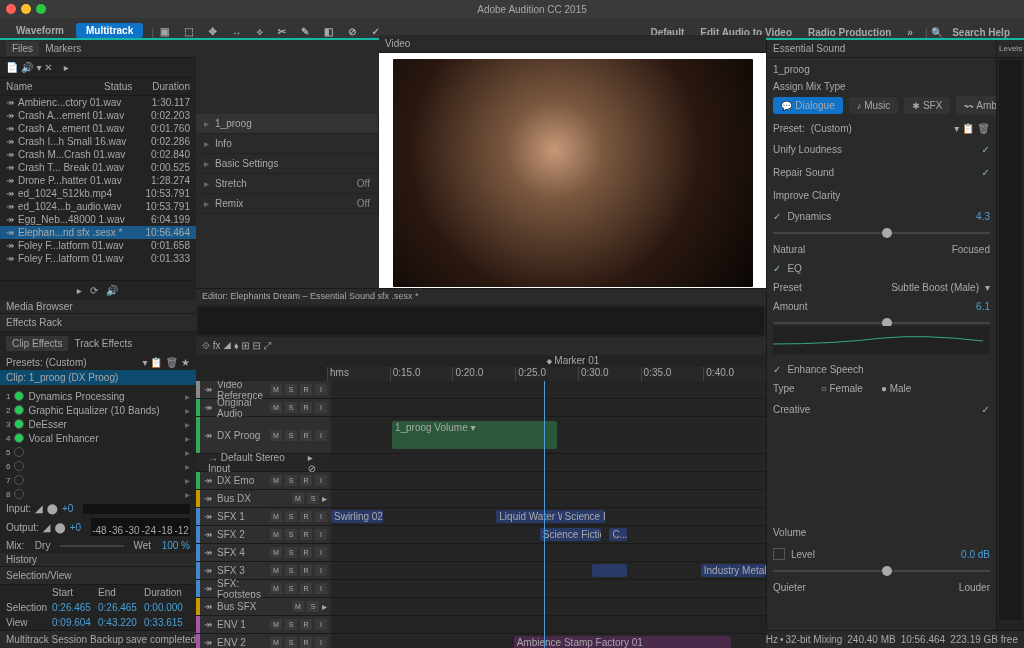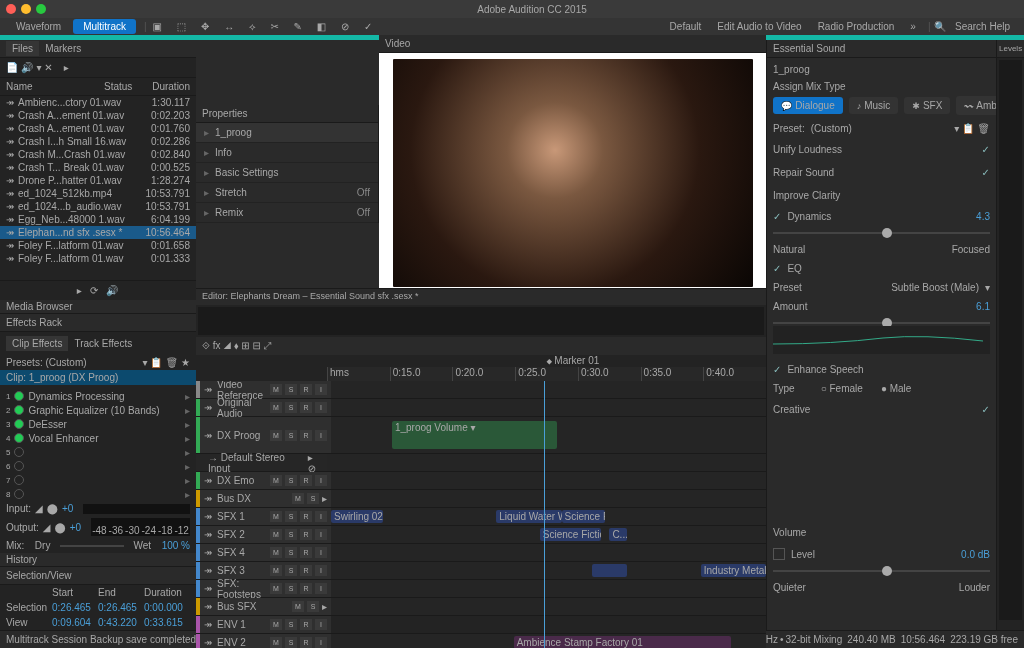--- a/index.html
+++ b/index.html
@@ -1,21 +1,21 @@
 <!DOCTYPE html>
 <html><head>
 <meta charset="utf-8">
 <style>
 *{margin:0;padding:0;box-sizing:border-box;font-family:"Lucida Grande",Arial,sans-serif;font-size:10px;color:#a8a8a8;}
 body{background:#2a2a2a;width:1024px;height:648px;overflow:hidden;}
 .row{display:flex;align-items:center;}
 .titlebar{height:18px;background:#3a3a3a;display:flex;align-items:center;padding:0 6px;}
 .traffic{display:flex;gap:5px;}
 .dot{width:10px;height:10px;border-radius:50%;}
-.toolbar{height:22px;background:#343434;display:flex;align-items:center;padding:0 6px;border-bottom:5px solid #14b8a6;}
+.toolbar{height:22px;background:#343434;display:flex;align-items:flex-end;padding:0 6px;border-bottom:2px solid #14b8a6;font-weight:bold;}
 .tab{padding:2px 10px;margin-right:2px;border-radius:3px;}
 .tab.active{background:#1073c8;color:#fff;}
 .spacer{flex:1;}
 .tb-link{padding:0 8px;cursor:pointer;}
 .main{display:flex;height:590px;}
 .left{width:196px;display:flex;flex-direction:column;background:#232323;}
 .center{flex:1;display:flex;flex-direction:column;}
 .right{width:230px;background:#2a2a2a;border-left:1px solid #1a1a1a;}
 .levels{width:28px;background:#232323;border-left:1px solid #1a1a1a;}
 .panel-hdr{height:18px;background:#2a2a2a;display:flex;align-items:center;padding:0 6px;border-bottom:1px solid #1a1a1a;}
@@ -290,23 +290,20 @@
         <div>View</div>
         <div style="color:#4a9fd8">0:09.604</div>
         <div style="color:#4a9fd8">0:43.220</div>
         <div style="color:#4a9fd8">0:33.615</div>
       </div>
   </div>
 
   <div class="center">
     <div class="row" style="height:248px;">
       <div class="props">
-        <div class="panel-hdr">
-            <span>Properties</span>
-          </div>
         <div class="prow" style="background:#333">
             <span class="chev">▸</span>
             <span>1_proog</span>
           </div>
         <div id="prows">
             <div class="prow">
               <span class="chev">▸</span>
               <span>Info</span>
             </div>
             <div class="prow">

